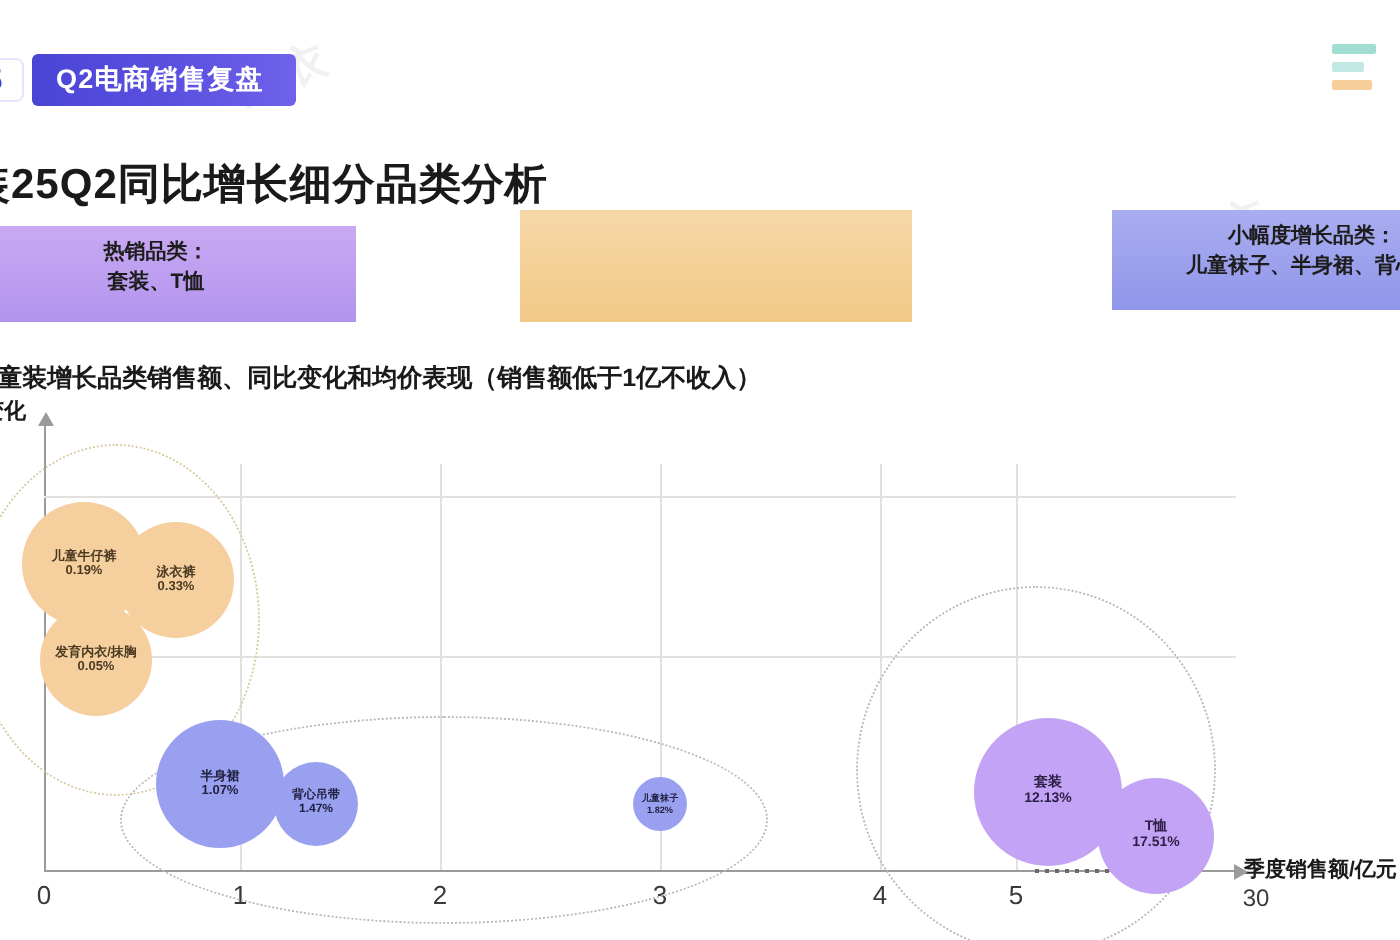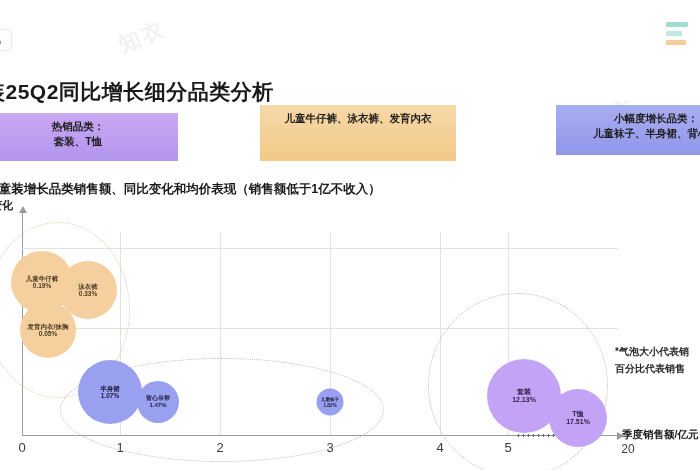--- a/index.html
+++ b/index.html
@@ -113,37 +113,37 @@
 <body>
 
 <div class="slide">
 
   <div class="wm" style="left:118px;top:22px;">知衣</div>
   <div class="wm" style="left:96px;top:128px;">知衣</div>
   <div class="wm" style="left:588px;top:100px;">知衣</div>
 
   <div class="badge-wrap">
     <div class="badge-num">5</div>
+    <div class="badge-title">Q2电商销售复盘</div>
   </div>
 
   <div class="tr-marks">
     <i></i>
       <i></i>
       <i></i>
   </div>
 
   <div class="headline">装25Q2同比增长细分品类分析</div>
 
   <div class="catbox box-hot">
     <span class="ttl">热销品类：</span>
     <span class="body">套装、T恤</span>
   </div>
 
   <div class="catbox box-trend">
-    <span class="body">儿童牛仔裤、泳衣裤、发育内衣</span>
   </div>
 
   <div class="catbox box-small">
     <span class="ttl">小幅度增长品类：</span>
     <span class="body">儿童袜子、半身裙、背心吊</span>
   </div>
 
   <div class="subtitle">Q2童装增长品类销售额、同比变化和均价表现（销售额低于1亿不收入）</div>
 
   <div class="chart">
@@ -161,21 +161,21 @@
     <div class="gline-v" style="left:330px;"></div>
     <div class="gline-v" style="left:440px;"></div>
     <div class="gline-v" style="left:508px;"></div>
 
     <div class="xtick" style="left:22px;">0</div>
     <div class="xtick" style="left:120px;">1</div>
     <div class="xtick" style="left:220px;">2</div>
     <div class="xtick" style="left:330px;">3</div>
     <div class="xtick" style="left:440px;">4</div>
     <div class="xtick" style="left:508px;">5</div>
-    <div class="xtick" style="left:628px;top:242px;font-size:12px;">20</div>
+    <div class="xtick" style="left:628px;top:242px;font-size:12px;">30</div>
 
     <div class="axis-break" style="left:516px;width:66px;"></div>
 
     <div class="ell ell-yellow" style="left:58px;top:110px;width:144px;height:176px;"></div>
     <div class="ell ell-gray" style="left:222px;top:210px;width:324px;height:104px;"></div>
     <div class="ell ell-gray" style="left:518px;top:185px;width:180px;height:184px;"></div>
 
     <div class="bub orange" style="left:42px;top:82px;width:62px;height:62px;">
       <span class="nm">儿童牛仔裤</span>
       <span class="pc">0.19%</span>
@@ -211,18 +211,14 @@
       <span class="pc">12.13%</span>
     </div>
 
     <div class="bub purple" style="left:578px;top:218px;width:58px;height:58px;font-size:7px;">
       <span class="nm">T恤</span>
       <span class="pc">17.51%</span>
     </div>
 
   </div>
 
-  <div class="note">
-    <div>*气泡大小代表销</div>
-    <div>百分比代表销售</div>
-  </div>
 
 </div>
 
 </body></html>

